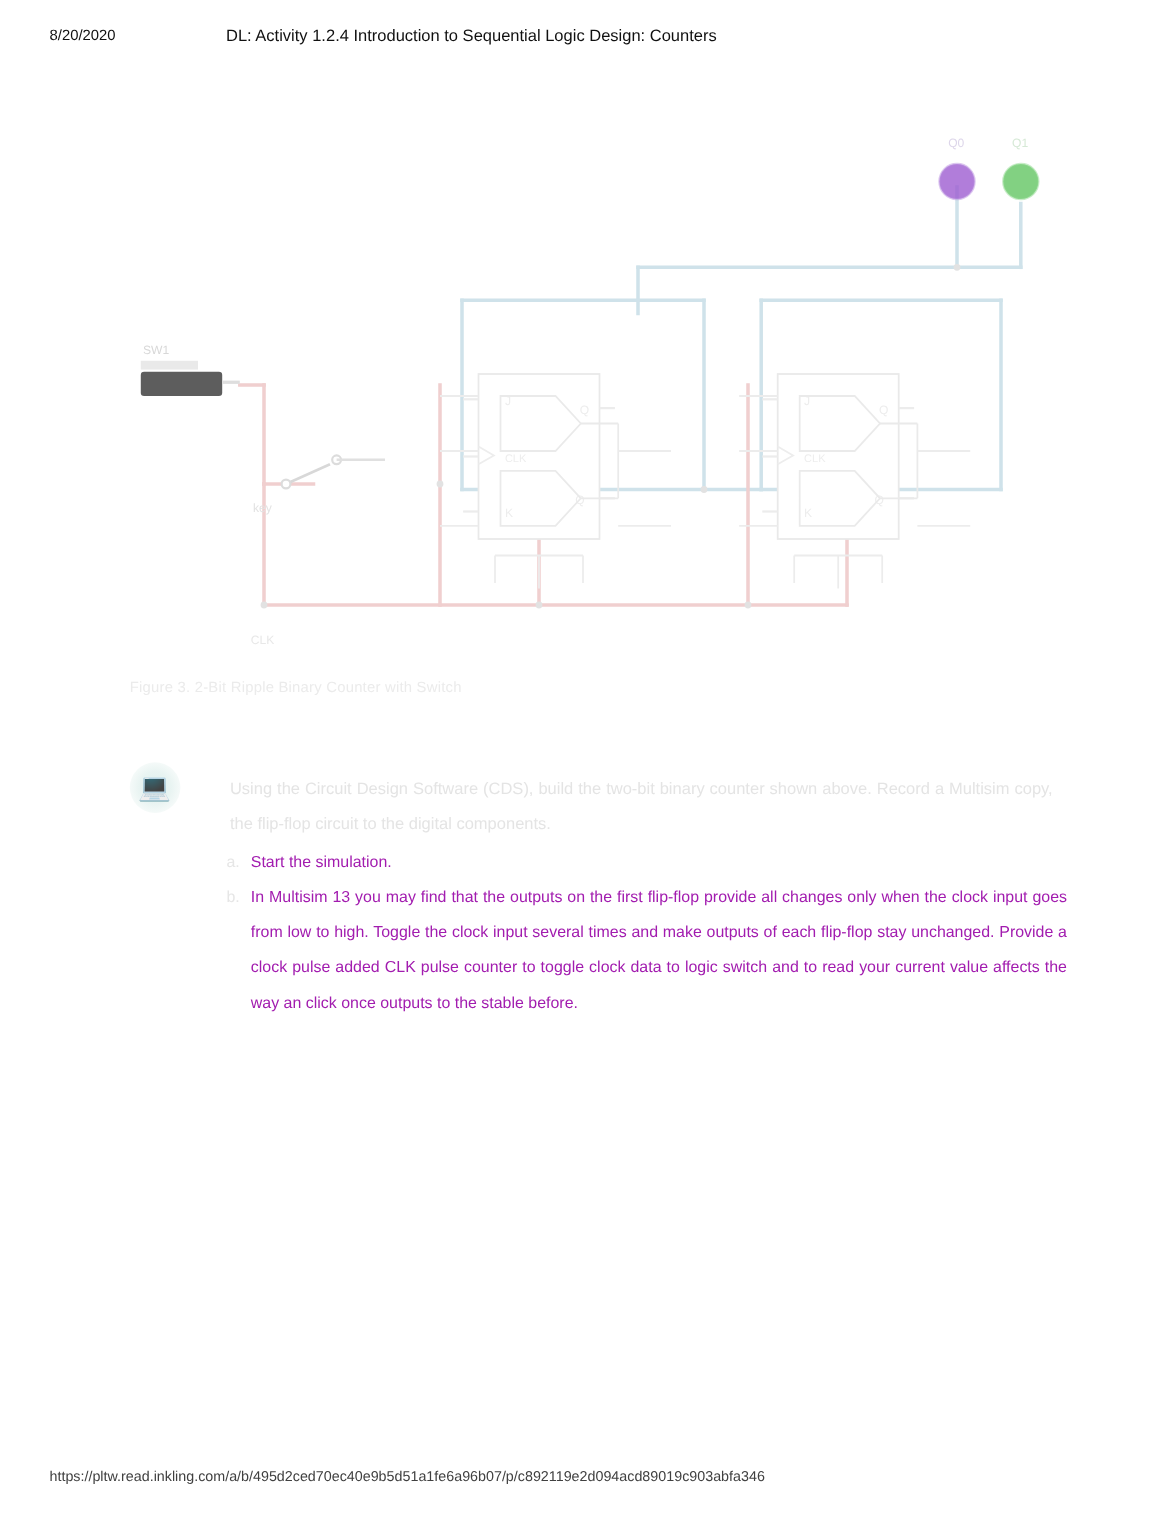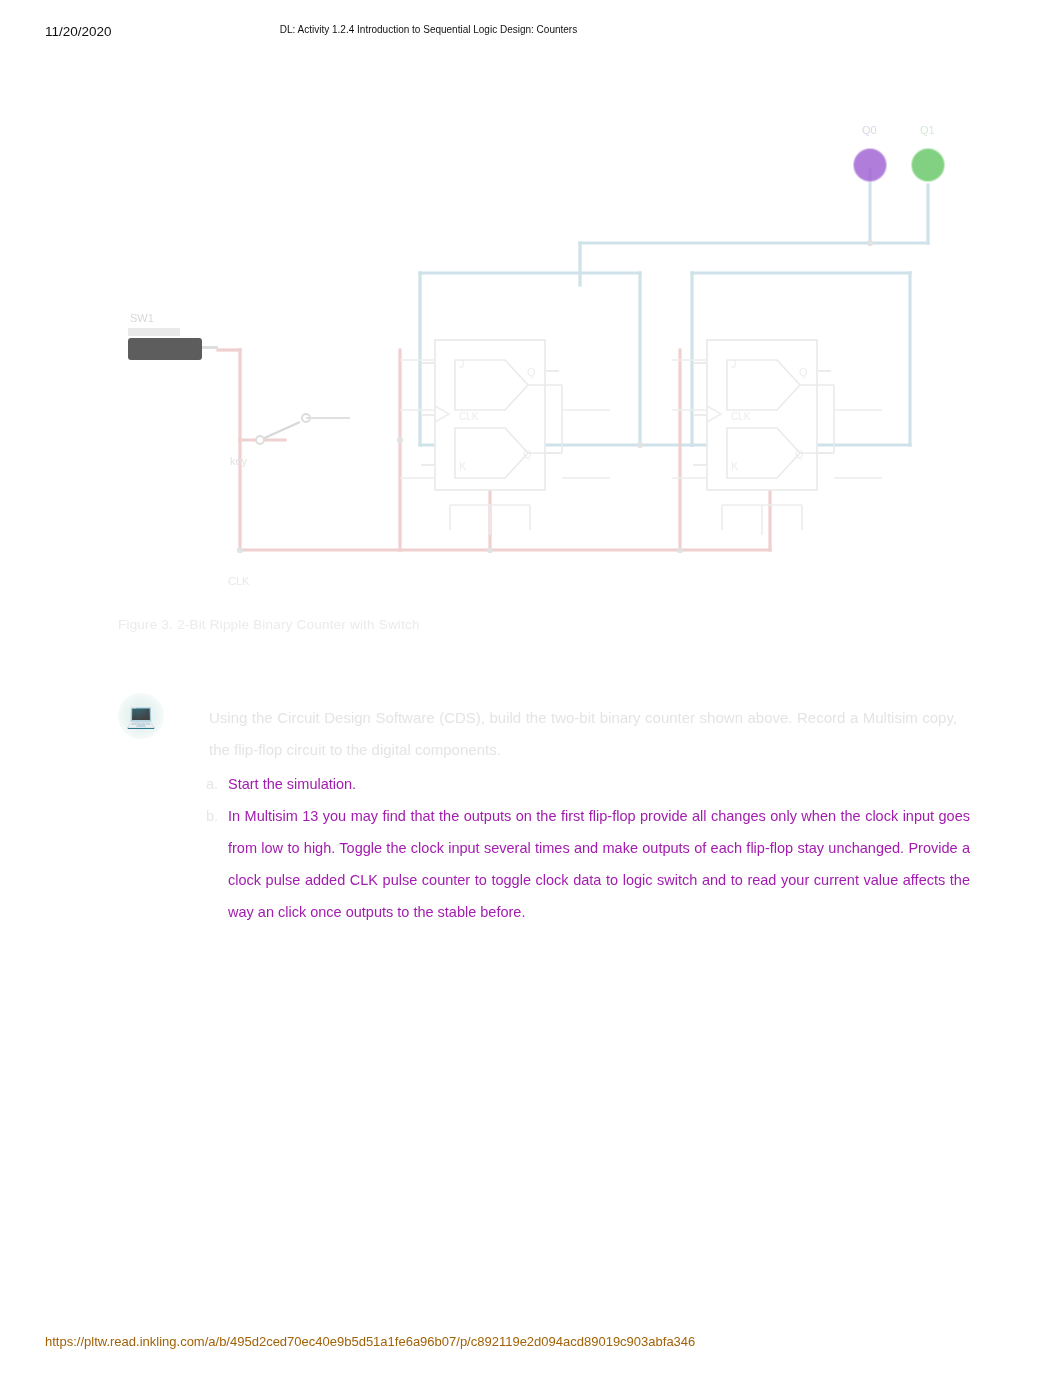--- a/index.html
+++ b/index.html
@@ -9,25 +9,25 @@
     font-family:"Liberation Sans", sans-serif;
     color:#1a1a1a;
     position:relative;
     overflow:hidden;
   }
   .page{position:absolute;inset:0;}
 
   
   .hdr{position:absolute;top:24px;left:0;width:1062px;height:18px;}
   .hdr-date{position:absolute;left:45px;top:0;font-size:13.5px;color:#111;white-space:nowrap;}
-  .hdr-title{position:absolute;left:0;top:0;width:857px;text-align:center;font-size:10px;color:#111;white-space:nowrap;}
+  .hdr-title{position:absolute;left:0;top:0;width:857px;text-align:center;font-size:15px;color:#111;white-space:nowrap;}
 
   
   .ftr{position:absolute;top:1334px;left:0;width:1062px;height:18px;}
-  .ftr-url{position:absolute;left:45px;top:0;font-size:13px;color:#a16207;white-space:nowrap;}
+  .ftr-url{position:absolute;left:45px;top:0;font-size:13px;color:#404040;white-space:nowrap;}
   .ftr-page{position:absolute;right:45px;top:0;font-size:13px;color:#111;white-space:nowrap;margin-top:44px;}
 
   
   .figure{position:absolute;left:110px;top:110px;width:860px;height:530px;}
   .figure svg{display:block;}
 
   .fig-caption{
     position:absolute;left:118px;top:617px;width:620px;
     font-size:13.5px;color:#ebebeb;white-space:nowrap;letter-spacing:.2px;
   }
@@ -54,21 +54,21 @@
   }
   .body-list li{margin:0;padding-left:6px;}
   .body-list li::marker{color:#e6e6e6;}
 </style>
 </head>
 <body>
 
 <div class="page">
 
   <div class="hdr">
-    <div class="hdr-date">11/20/2020</div>
+    <div class="hdr-date">8/20/2020</div>
     <div class="hdr-title">DL: Activity 1.2.4 Introduction to Sequential Logic Design: Counters</div>
   </div>
 
   <div class="figure">
     <svg width="860" height="530" viewBox="0 0 860 530" xmlns="http://www.w3.org/2000/svg">
       <defs>
         <g id="ffblock">
           <rect x="0" y="0" width="110" height="150" fill="#ffffff" stroke="#e9e9e9" stroke-width="1.6"></rect>
           <rect x="-14" y="22" width="14" height="2" fill="#ececec"></rect>
           <rect x="-14" y="74" width="14" height="2" fill="#ececec"></rect>

